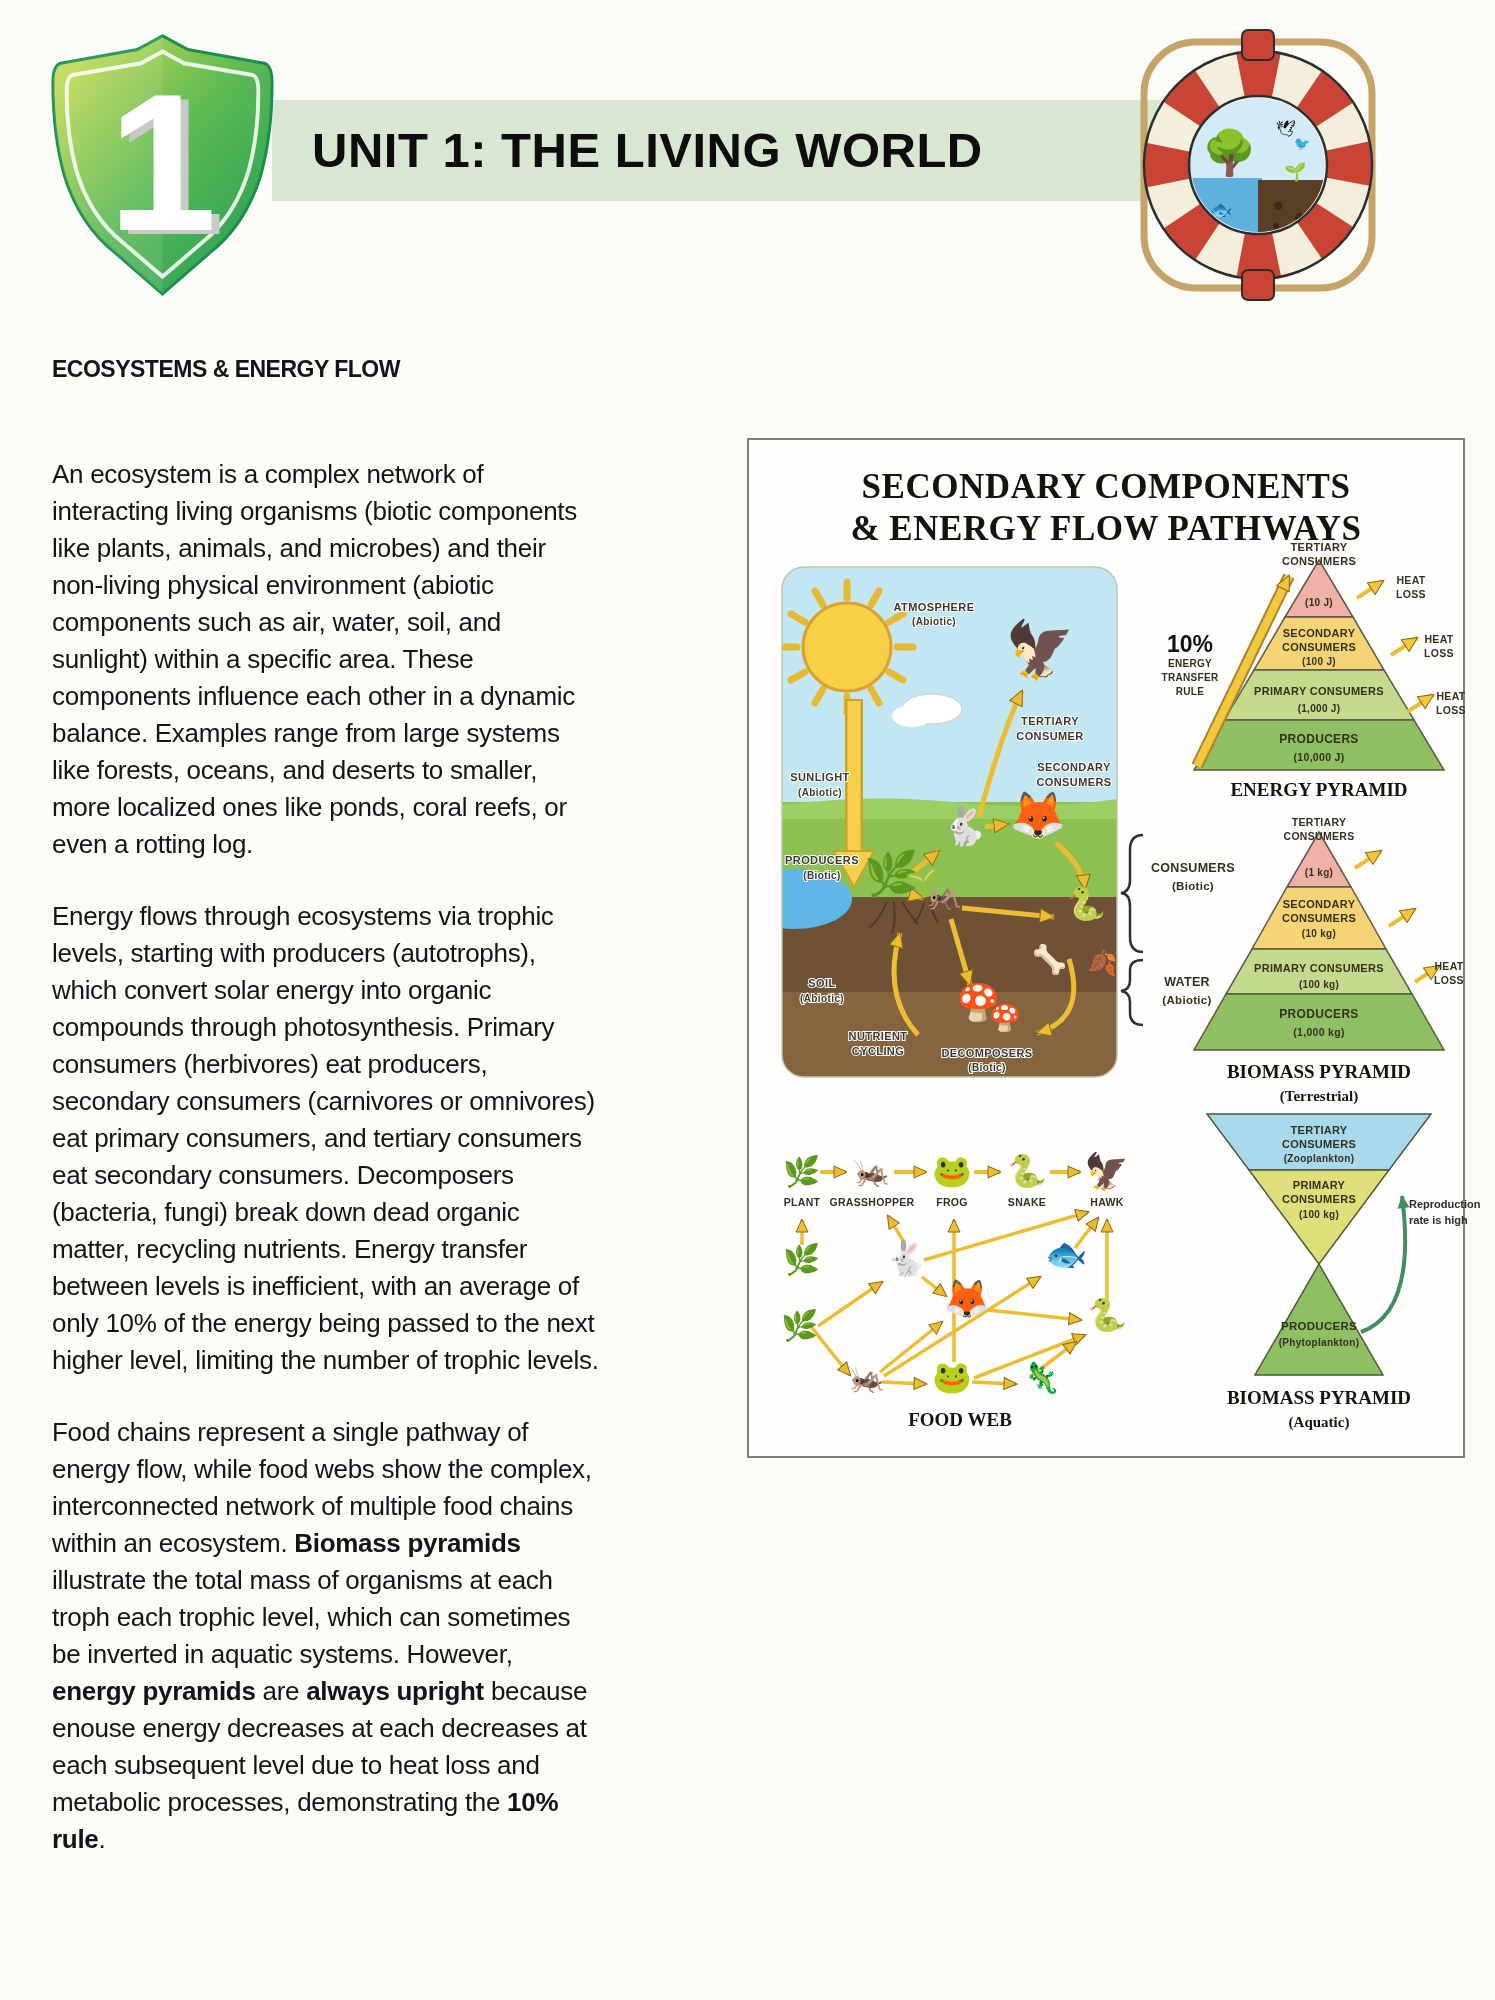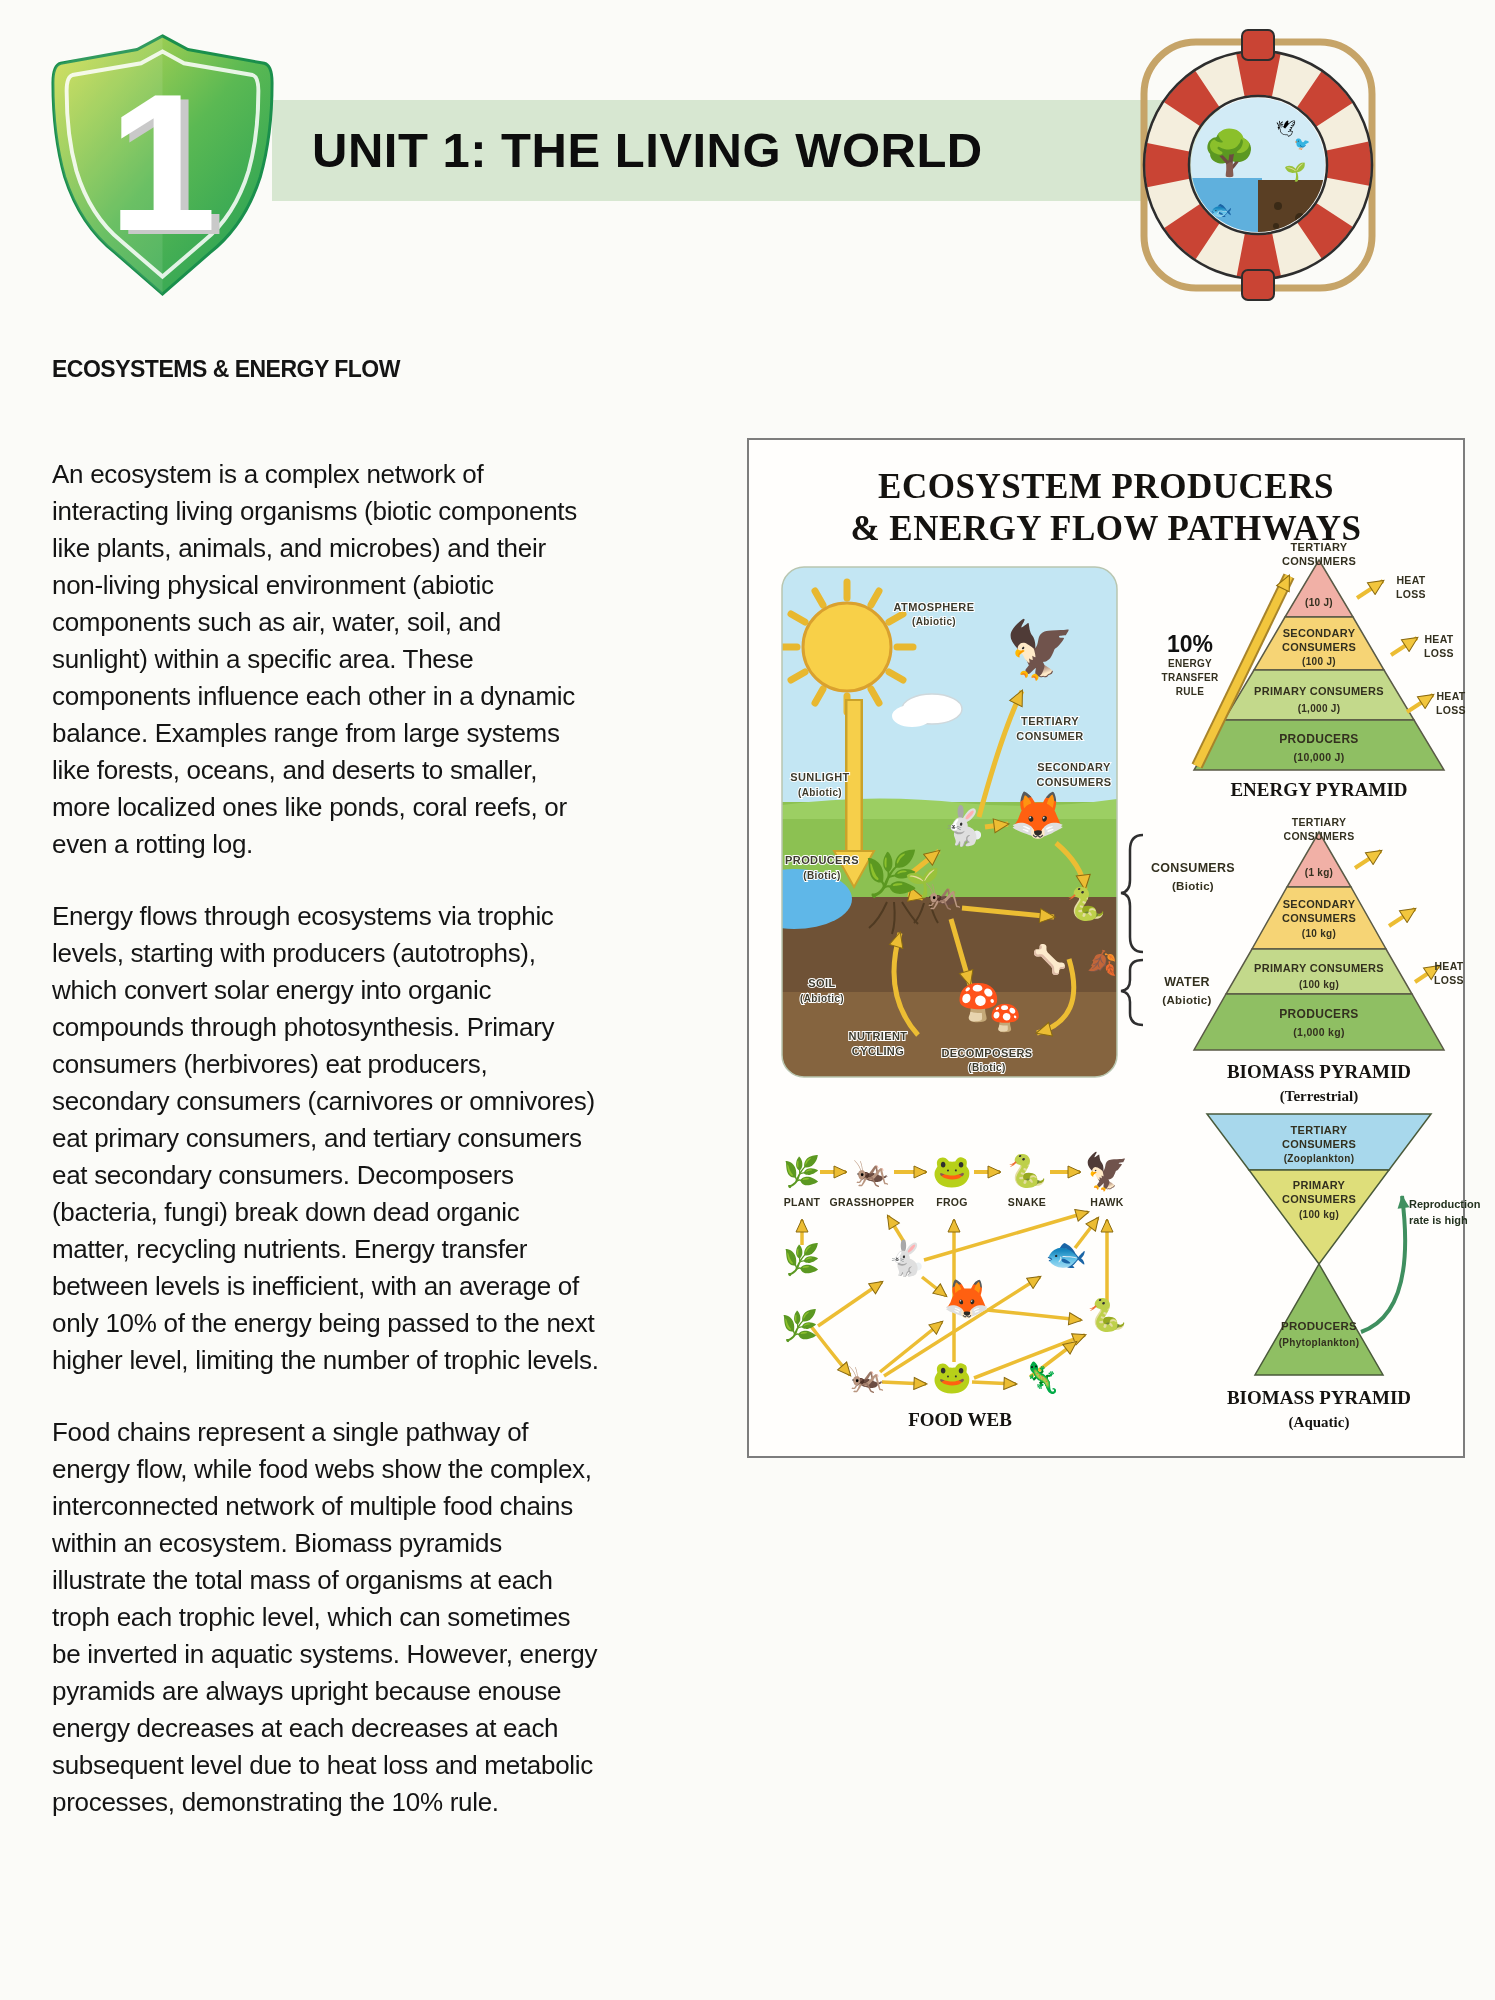--- a/index.html
+++ b/index.html
@@ -8,21 +8,21 @@
   .abs{position:absolute;}
   svg{overflow:visible;display:block;}
   
   #banner{left:272px;top:100px;width:948px;height:101px;background:#d7e7d1;}
   #banner .t{font-weight:bold;font-size:49px;line-height:101px;padding-left:40px;
              letter-spacing:.5px;color:#0d0d0d;white-space:nowrap;}
   
   #heading{left:52px;top:356px;font-weight:bold;font-size:23px;letter-spacing:-.5px;}
   #bodytext{left:52px;top:424px;width:548px;margin-top:32px;}
   #bodytext p{font-size:26px;line-height:37px;letter-spacing:-.3px;margin:0 0 35px 0;}
-  #bodytext b{font-weight:normal;}
+  #bodytext b{font-weight:bold;}
   
   #panel{left:747px;top:438px;width:718px;height:1020px;border:2.5px solid #7d7d7d;
          background:#fffefc;box-sizing:border-box;}
   #panel .ptitle{position:absolute;top:26px;left:0;width:100%;text-align:center;
      font-family:"Liberation Serif",serif;font-weight:bold;font-size:35px;line-height:42px;
      letter-spacing:.5px;color:#151310;}
   
   .cap{font-family:"Liberation Serif",serif;font-weight:bold;fill:#151310;}
   .pt{font-family:"Liberation Sans",sans-serif;font-weight:bold;fill:#33301f;letter-spacing:.3px;}
   .sl{font-family:"Liberation Sans",sans-serif;font-weight:bold;fill:#3c3a2c;
@@ -87,21 +87,21 @@
 <div class="abs" id="heading">ECOSYSTEMS &amp; ENERGY FLOW</div>
 
 <div class="abs" id="bodytext">
   <p>An ecosystem is a complex network of interacting living organisms (biotic components like plants, animals, and microbes) and their non-living physical environment (abiotic components such as air, water, soil, and sunlight) within a specific area. These components influence each other in a dynamic balance. Examples range from large systems like forests, oceans, and deserts to smaller, more localized ones like ponds, coral reefs, or even a rotting log.</p>
   <p>Energy flows through ecosystems via trophic levels, starting with producers (autotrophs), which convert solar energy into organic compounds through photosynthesis. Primary consumers (herbivores) eat producers, secondary consumers (carnivores or omnivores) eat primary consumers, and tertiary consumers eat secondary consumers. Decomposers (bacteria, fungi) break down dead organic matter, recycling nutrients. Energy transfer between levels is inefficient, with an average of only 10% of the energy being passed to the next higher level, limiting the number of trophic levels.</p>
   <p><span>Food chains represent a single pathway of energy flow, while food webs show the complex, interconnected network of multiple food chains within an ecosystem. </span><b>Biomass pyramids</b><span> illustrate the total mass of organisms at each troph each trophic level, which can sometimes be inverted in aquatic systems. However, </span><b>energy pyramids</b><span> are </span><b>always upright</b><span> because enouse energy decreases at each decreases at each subsequent level due to heat loss and metabolic processes, demonstrating the </span><b>10% rule</b><span>.</span></p>
 </div>
 
 <div class="abs" id="panel">
   <div class="ptitle">
-    <div>ECOSYSTEM PRODUCERS</div>
+    <div>SECONDARY COMPONENTS</div>
     <div>&amp; ENERGY FLOW PATHWAYS</div>
   </div>
 
   <svg class="abs" style="left:33px;top:127px;" width="335" height="510" viewBox="0 0 335 510">
     <defs>
       <clipPath id="sceneClip">
           <rect x="0" y="0" width="335" height="510" rx="22"></rect>
         </clipPath>
       <marker id="mkS" markerUnits="userSpaceOnUse" markerWidth="18" markerHeight="16" refX="15" refY="8" orient="auto">
         <path d="M1,1 L16,8 L1,15 Z" fill="#ecbd33" stroke="#8a6a10" stroke-width="1"></path>

